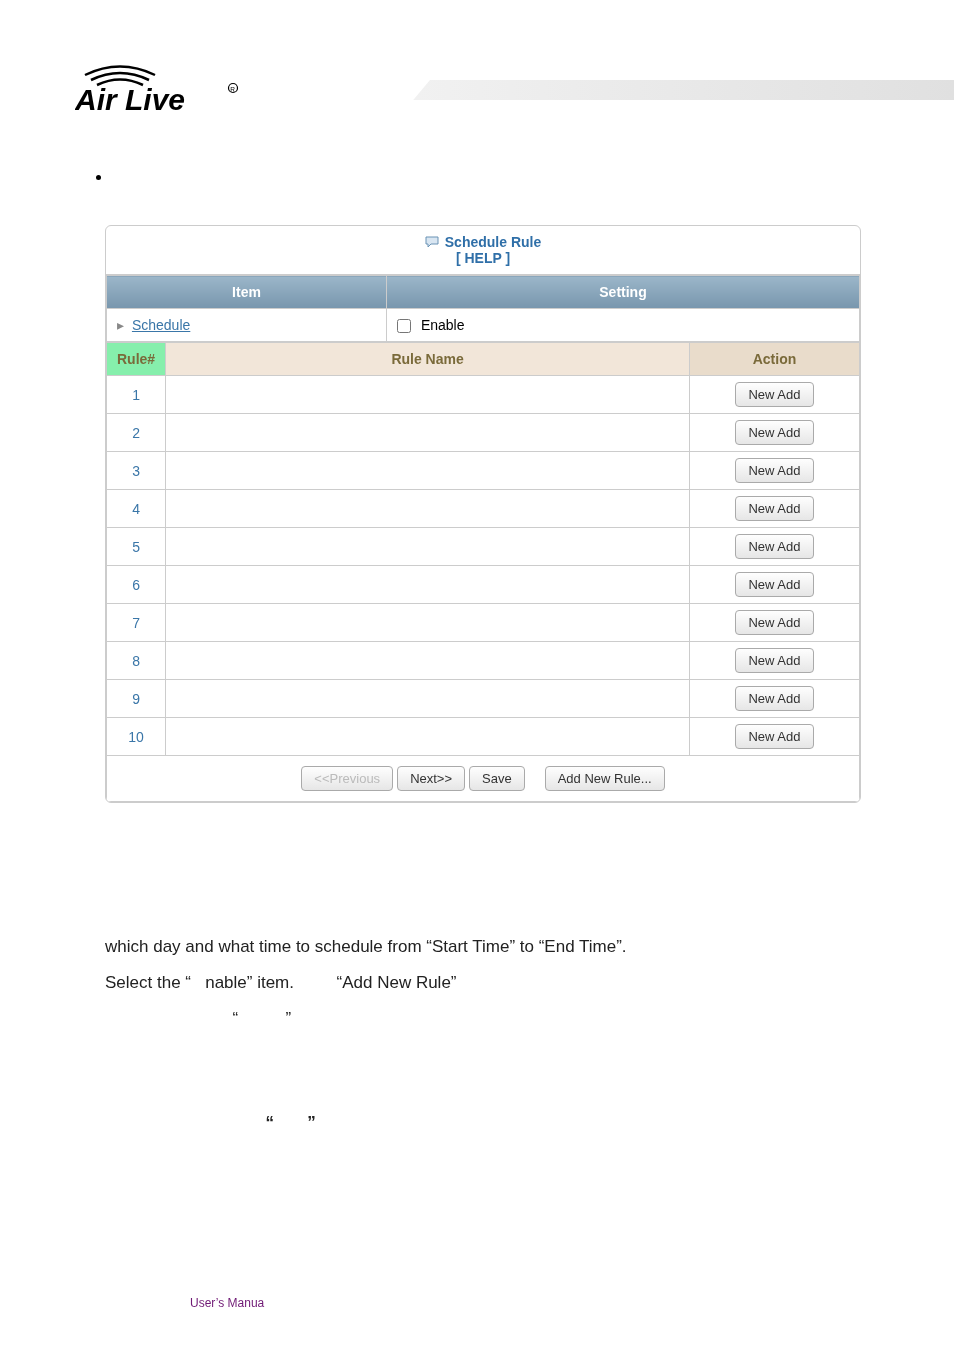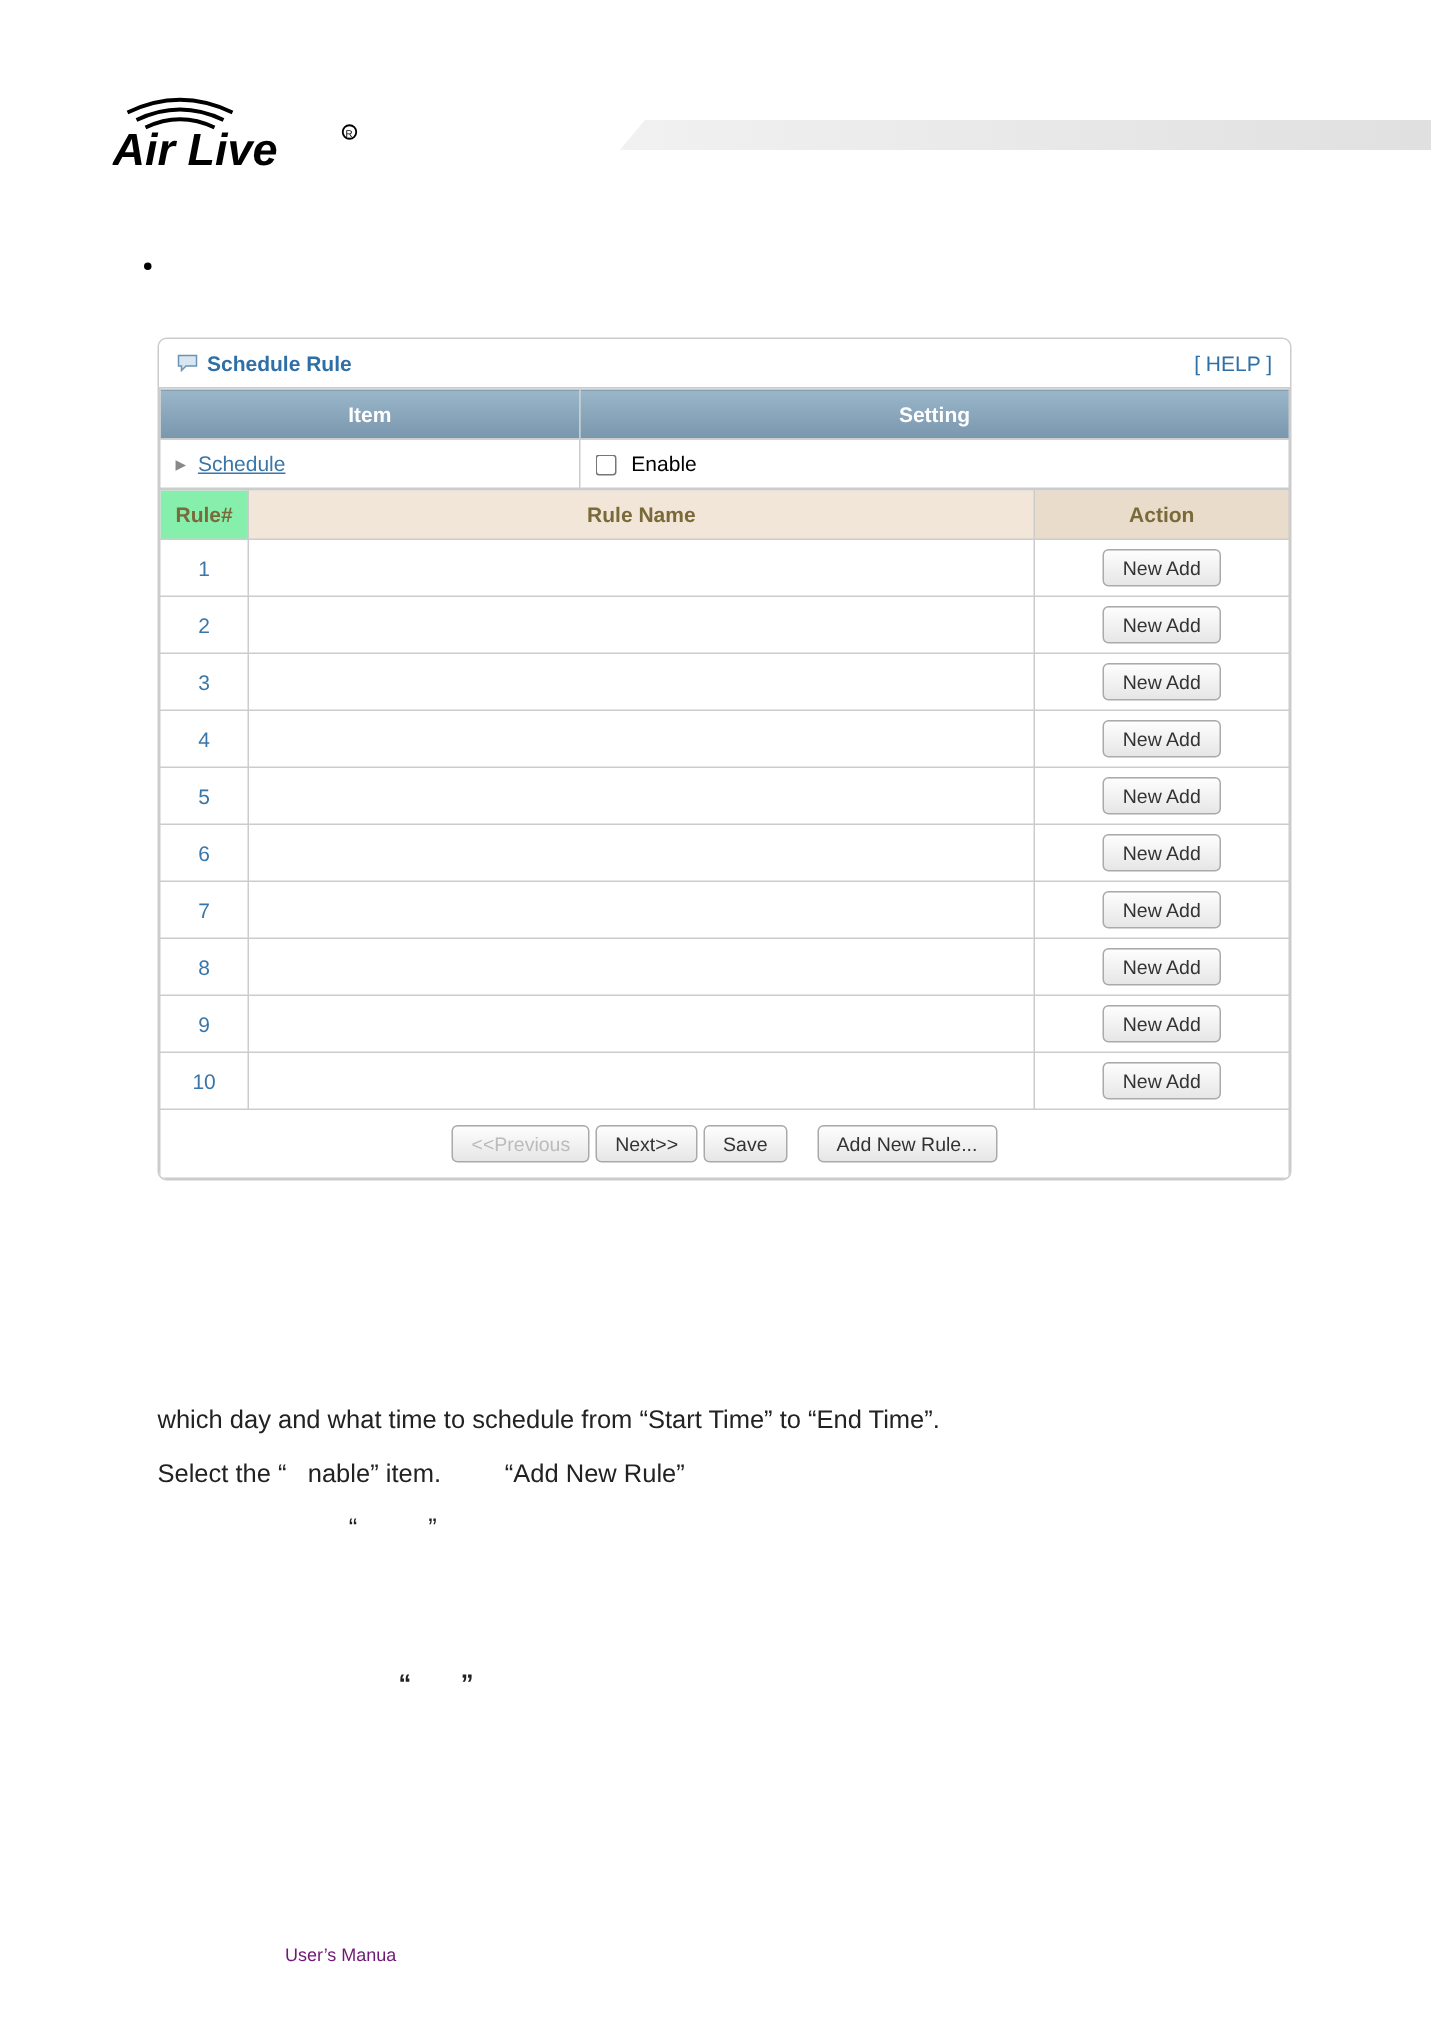--- a/index.html
+++ b/index.html
@@ -58,23 +58,24 @@
   }
   .panel-title {
     padding: 8px 12px;
     font-size: 14px;
     font-weight: bold;
     color: #2f6fa8;
     display: flex;
     align-items: center;
     justify-content: space-between;
     border-bottom: 1px solid #ccc;
+    flex-direction: column;
   }
   .panel-title .left { display: flex; align-items: center; gap: 6px; }
-  .panel-title .help { color: #2f6fa8; font-weight: normal; }
+  .panel-title .help { color: #2f6fa8; font-weight: bold; }
   .speech-icon { width: 14px; height: 12px; display: inline-block; }
   table { width: 100%; border-collapse: collapse; font-size: 14px; }
   th, td { border: 1px solid #ccc; padding: 8px 10px; }
   .hdr-row th {
     background: linear-gradient(#9bb6c9, #7896ad);
     color: #fff;
     font-weight: bold;
   }
   .schedule-row td:first-child { width: 280px; }
   .caret { color: #888; margin-right: 4px; }

